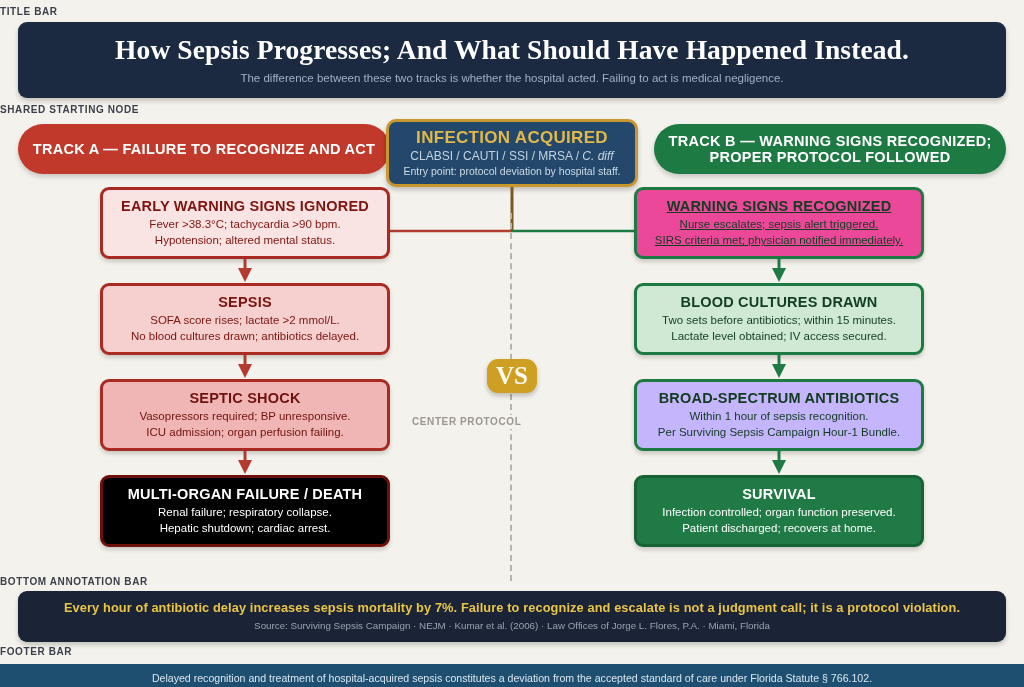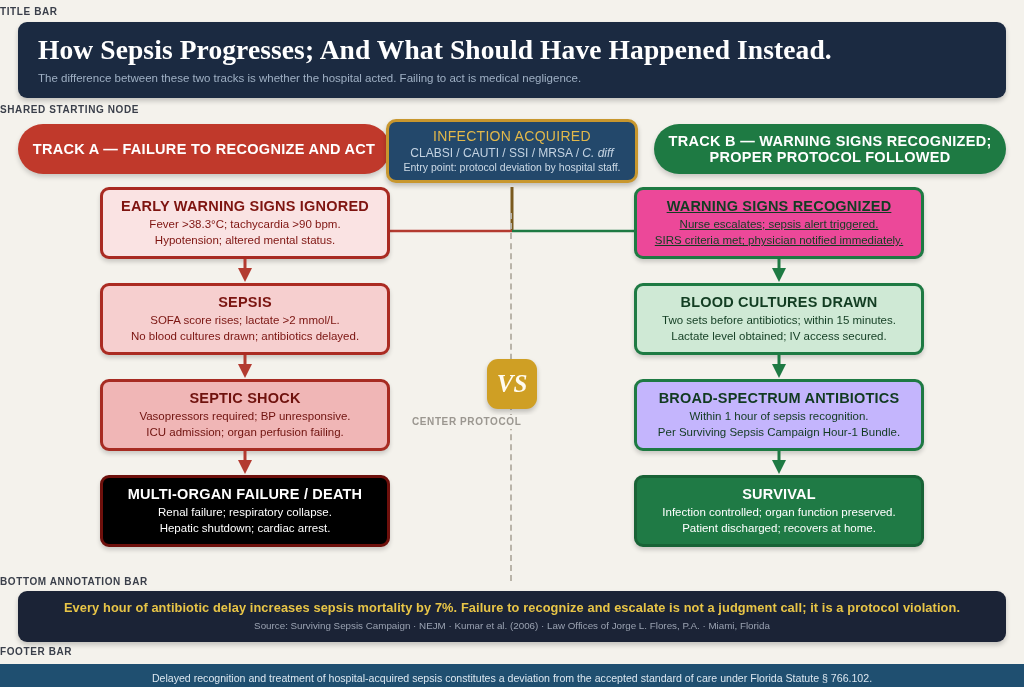--- a/index.html
+++ b/index.html
@@ -22,21 +22,21 @@
   .caption.muted{color:#9b9790;}
 
   
   #title-cap{padding-top:7px;padding-bottom:5px;}
   .titlebar{
     margin:0 18px;
     background:#1b2a41;
     border-radius:9px;
     padding:13px 20px 14px;
     box-shadow:0 3px 5px rgba(0,0,0,.20);
-    text-align:left;
+    text-align:center;
   }
   .titlebar h1{
     margin:0;
     font-family:"Liberation Serif",serif;
     font-weight:bold;
     font-size:27.5px;
     color:#ffffff;
     letter-spacing:.1px;
     line-height:1.12;
   }
@@ -80,21 +80,21 @@
     width:252px;
     background:#23486b;
     border:3px solid #c8972e;
     border-radius:10px;
     box-sizing:border-box;
     padding:6px 8px 7px;
     text-align:center;
     box-shadow:0 3px 5px rgba(0,0,0,.22);
   }
   .startnode .nt{
-    font-size:14px;font-weight:normal;color:#e2b84a;letter-spacing:.3px;line-height:1.15;
+    font-size:17px;font-weight:bold;color:#e2b84a;letter-spacing:.3px;line-height:1.15;
   }
   .startnode .n1{font-size:12px;color:#c4d3e2;margin-top:2px;line-height:1.15;}
   .startnode .n1 i{font-style:italic;}
   .startnode .n2{font-size:10.5px;color:#cddae6;margin-top:1px;line-height:1.15;}
 
   
   .stage{position:relative;height:386px;margin:0 18px;}
 
   .col{position:absolute;top:0;width:290px;}
   #col-a{left:82px;}
@@ -132,29 +132,28 @@
 
   
   .divider{
     position:absolute;left:50%;transform:translateX(-50%);
     top:26px;bottom:-8px;width:2px;
     border-left:2px dashed #b9b4a9;
   }
   .vs{
     position:absolute;left:50%;transform:translateX(-50%);
     top:172px;
-    width:50px;height:50px;
+    width:50px;height:34px;
     background:#cf9f24;
     border-radius:11px;
     display:flex;align-items:center;justify-content:center;
     font-family:"Liberation Serif",serif;
     font-weight:bold;font-size:25px;color:#fffbf0;
     box-shadow:0 3px 5px rgba(0,0,0,.22);
     z-index:3;
-    font-style:italic;
   }
   #divider-cap{
     position:absolute;left:50%;transform:translateX(-50%);
     top:228px;width:200px;z-index:3;
     background:#f4f2ec;padding:2px 0;
   }
 
   
   #anno-cap{padding-top:4px;padding-bottom:4px;}
   .annobar{

